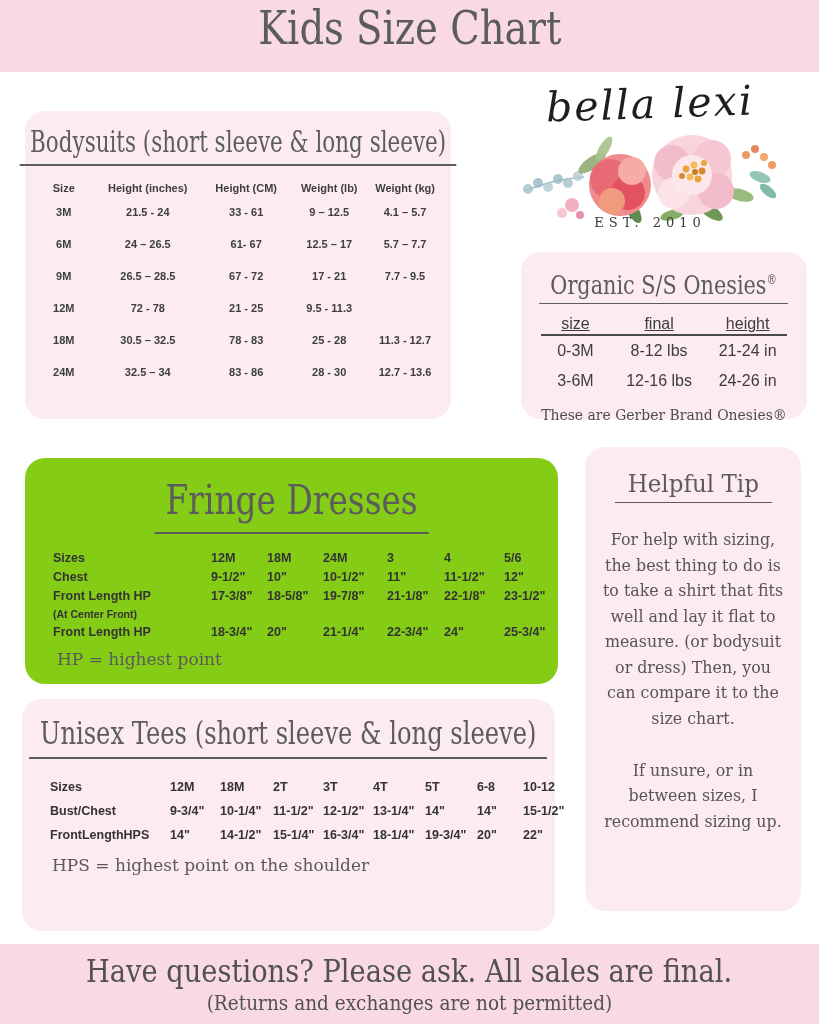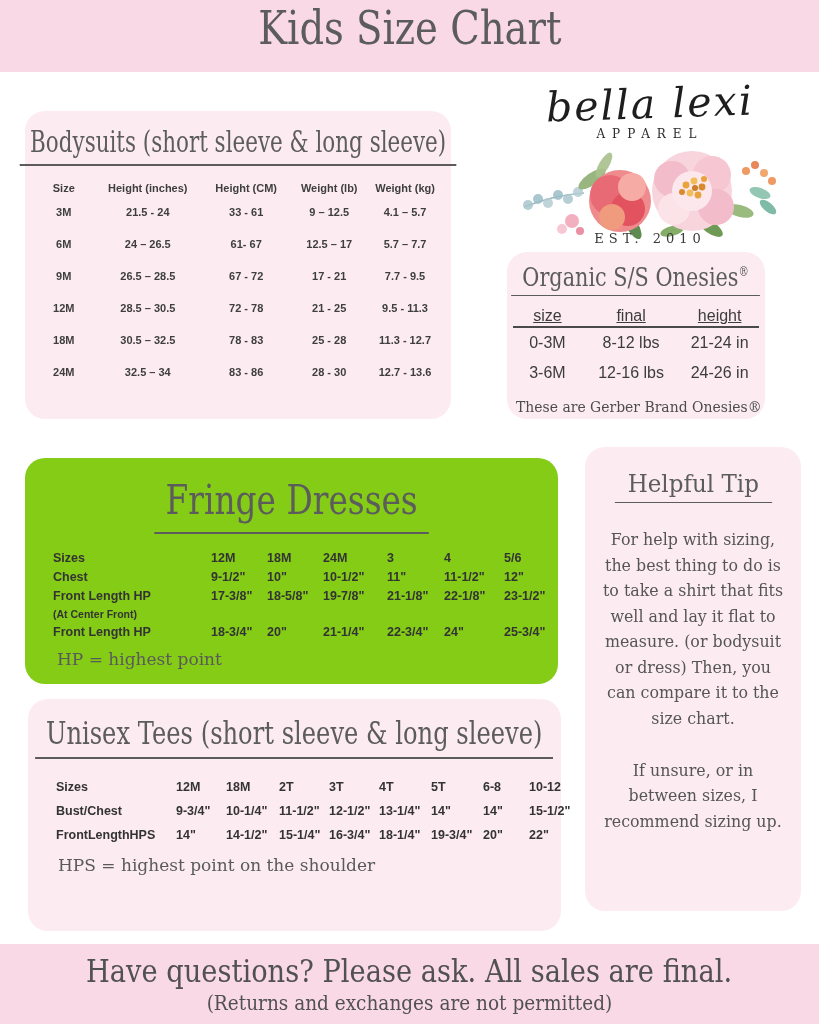--- a/index.html
+++ b/index.html
@@ -48,21 +48,21 @@
   #logo { position:absolute; left:500px; top:84px; width:300px; height:168px; text-align:center; }
   #logo .script {
     font-family:"DejaVu Serif", serif; font-style:italic; font-size:41px; color:#1e1e1e;
     line-height:1; letter-spacing:2px; transform:rotate(-2deg);
   }
   #logo .apparel { font-family:"DejaVu Serif", serif; font-size:12px; letter-spacing:7px; color:#2b2b2b; margin-top:2px; }
   #logo svg { display:block; margin:-6px auto 0 auto; }
   #logo .est { font-family:"DejaVu Serif", serif; font-size:13px; letter-spacing:5px; color:#3a3a3a; margin-top:-8px; }
 
   
-  #onesies { left:507px; top:252px; width:258px; height:167px; padding-top:10px; }
+  #onesies { left:521px; top:252px; width:286px; height:167px; padding-top:18px; }
   #onesies .sect-title { font-size:26px; transform:scaleX(.80); border-bottom-width:1.5px; padding-bottom:3px; }
   #onesies .reg { font-size:13px; vertical-align:super; }
   .on-grid { width:246px; margin:8px auto 0 auto; }
   .on-row { display:grid; grid-template-columns:28% 40% 32%; }
   .on-row > span { font-size:16px; color:#3c3c3c; text-align:center; padding:3px 0; }
   .on-row.hdr { border-bottom:2px solid #4a4a4a; }
   .on-row.hdr > span { text-decoration:underline; padding-bottom:1px; }
   .on-row.val > span { padding:6px 0; }
   #onesies .note { font-size:15px; text-align:center; margin-top:10px; transform:scaleX(.93); white-space:nowrap; color:#4d4d4d; }
 
@@ -71,21 +71,21 @@
   #fringe .sect-title { font-size:41px; transform:scaleX(.80); padding-bottom:8px; }
   .fr-grid { margin-top:14px; padding-left:28px; }
   .fr-row { display:grid; grid-template-columns:158px 56px 56px 64px 57px 60px 60px; }
   .fr-row > .lbl { font-size:12.5px; font-weight:bold; color:#333; padding:2.5px 0; text-align:left; }
   .fr-row > .sm  { font-size:10.5px; }
   .fr-row > .val { font-size:12.5px; font-weight:bold; color:#333; padding:2.5px 0; text-align:left; }
   .fr-note, .ut-note { font-family:"DejaVu Serif", serif; font-size:17px; color:#5a5a5a; margin-top:8px; }
   .fr-note { padding-left:32px; }
 
   
-  #tees { left:28px; top:699px; width:533px; height:232px; padding-top:16px; }
+  #tees { left:22px; top:699px; width:533px; height:232px; padding-top:16px; }
   #tees .sect-title { font-size:31px; transform:scaleX(.78); padding-bottom:6px; }
   .ut-grid { margin-top:16px; padding-left:28px; }
   .ut-row { display:grid; grid-template-columns:120px 50px 53px 50px 50px 52px 52px 46px 52px; }
   .ut-row > .lbl { font-size:12.5px; font-weight:bold; color:#333; padding:5px 0; text-align:left; }
   .ut-row > .val { font-size:12.5px; font-weight:bold; color:#333; padding:5px 0; text-align:left; }
   .ut-note { padding-left:30px; }
 
   
   #tip { left:585px; top:447px; width:216px; height:464px; padding:22px 14px 0 14px; text-align:center; }
   #tip .sect-title { font-size:25px; transform:scaleX(.92); border-bottom-width:1.5px; padding-bottom:4px; }
@@ -129,21 +129,20 @@
         </div>
         <div class="bs-row">
           <span class="">9M</span>
           <span class="">26.5 – 28.5</span>
           <span class="">67 - 72</span>
           <span class="">17 - 21</span>
           <span class="">7.7 - 9.5</span>
         </div>
         <div class="bs-row">
           <span class="">12M</span>
-          <span class="">28.5 – 30.5</span>
           <span class="">72 - 78</span>
           <span class="">21 - 25</span>
           <span class="">9.5 - 11.3</span>
         </div>
         <div class="bs-row">
           <span class="">18M</span>
           <span class="">30.5 – 32.5</span>
           <span class="">78 - 83</span>
           <span class="">25 - 28</span>
           <span class="">11.3 - 12.7</span>
@@ -153,21 +152,20 @@
           <span class="">32.5 – 34</span>
           <span class="">83 - 86</span>
           <span class="">28 - 30</span>
           <span class="">12.7 - 13.6</span>
         </div>
       </div>
   </div>
 
   <div id="logo">
     <div class="script">bella lexi</div>
-    <div class="apparel">APPAREL</div>
     <svg width="272" height="104" viewBox="0 0 272 104" aria-hidden="true">
 
       <path d="M10 72 Q40 60 70 58" stroke="#9dbcc4" stroke-width="1.5" fill="none"></path>
       <circle cx="14" cy="70" r="5" fill="#a9c6cc" opacity=".85"></circle>
       <circle cx="24" cy="64" r="5" fill="#9bbcc6" opacity=".85"></circle>
       <circle cx="34" cy="68" r="5" fill="#b3ccd1" opacity=".85"></circle>
       <circle cx="44" cy="60" r="5" fill="#9bbcc6" opacity=".85"></circle>
       <circle cx="54" cy="64" r="5" fill="#a9c6cc" opacity=".85"></circle>
       <circle cx="64" cy="57" r="5" fill="#b3ccd1" opacity=".85"></circle>
 

